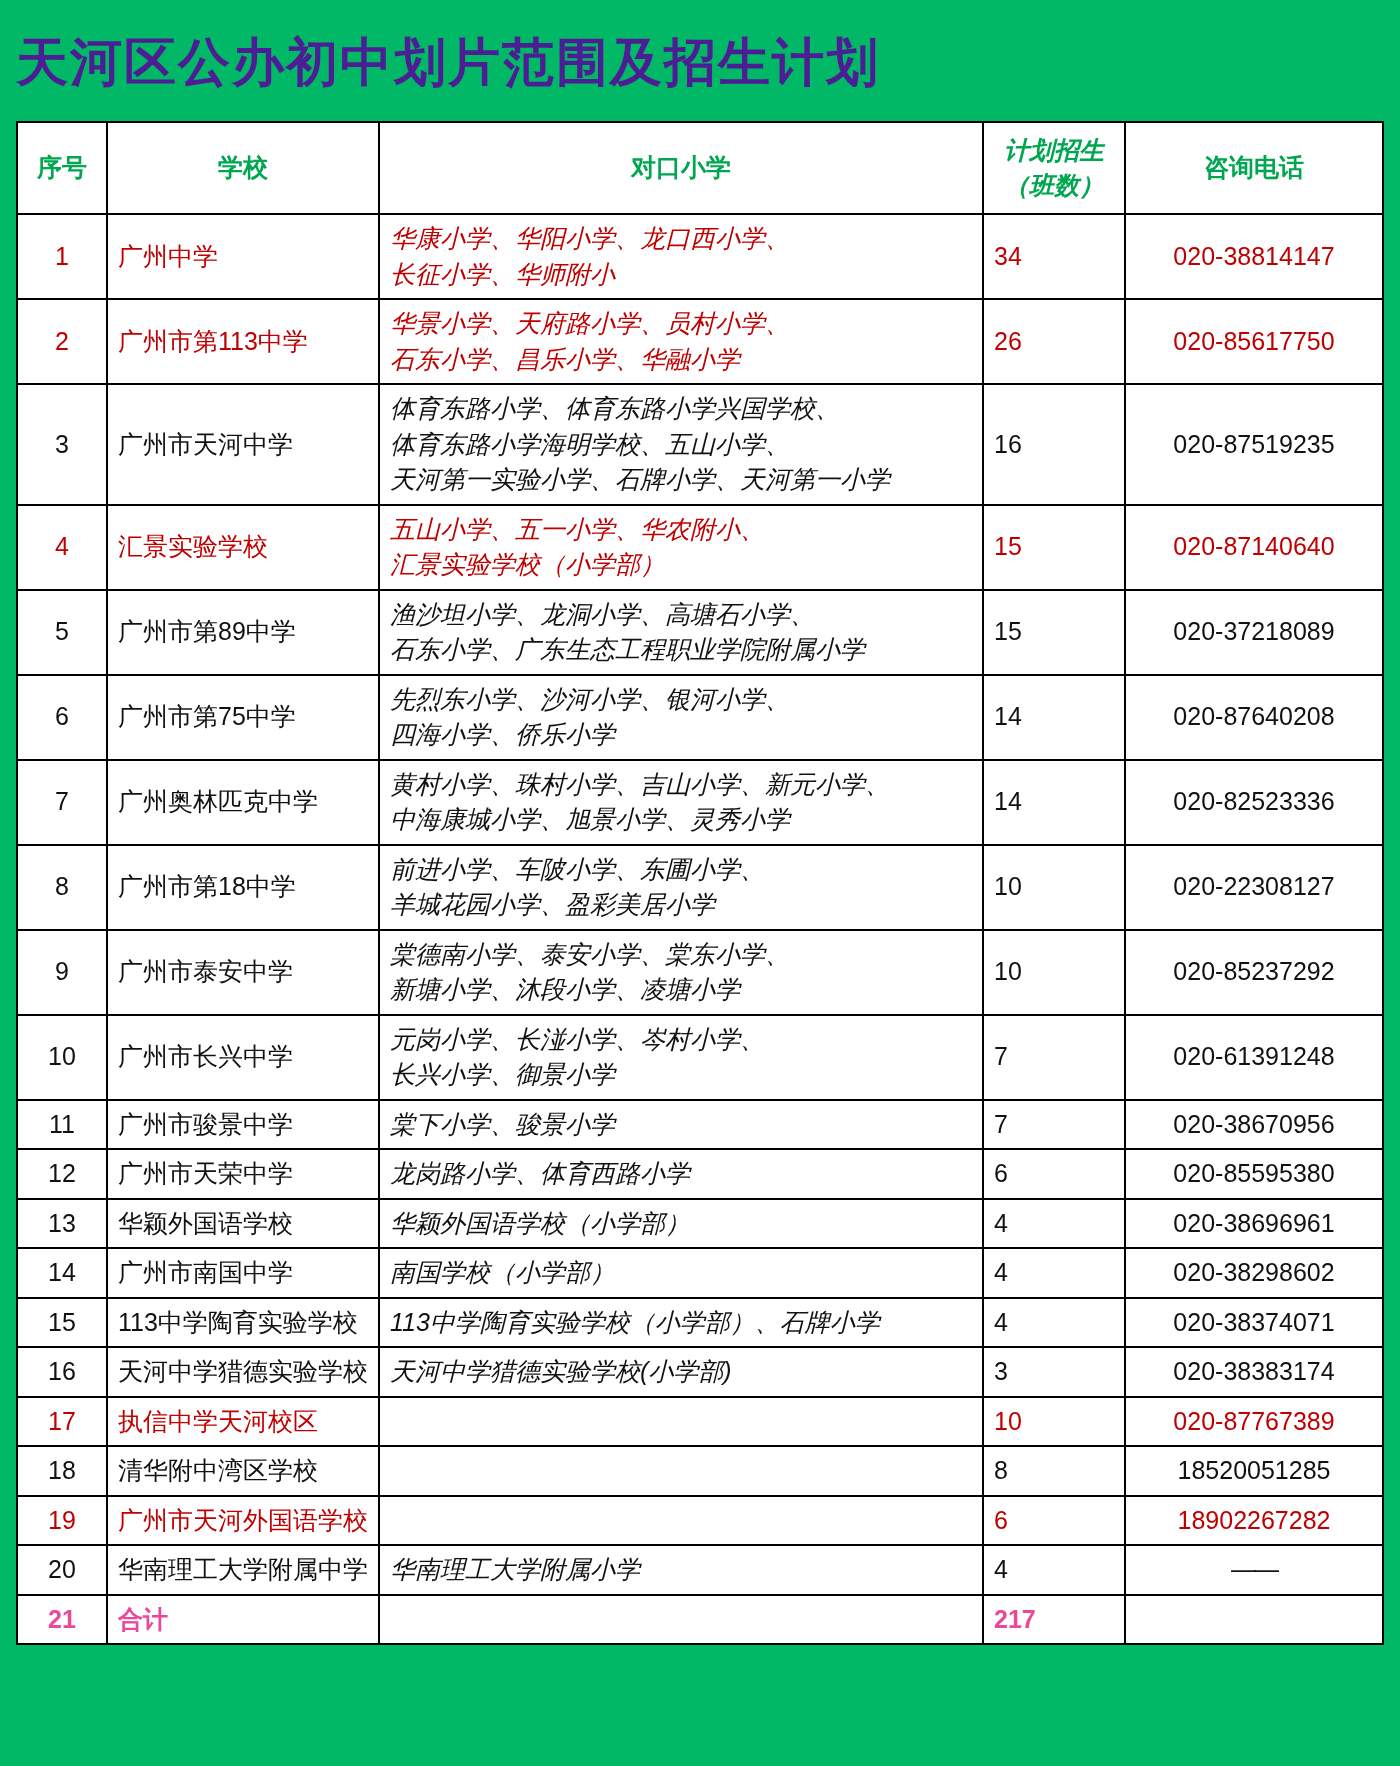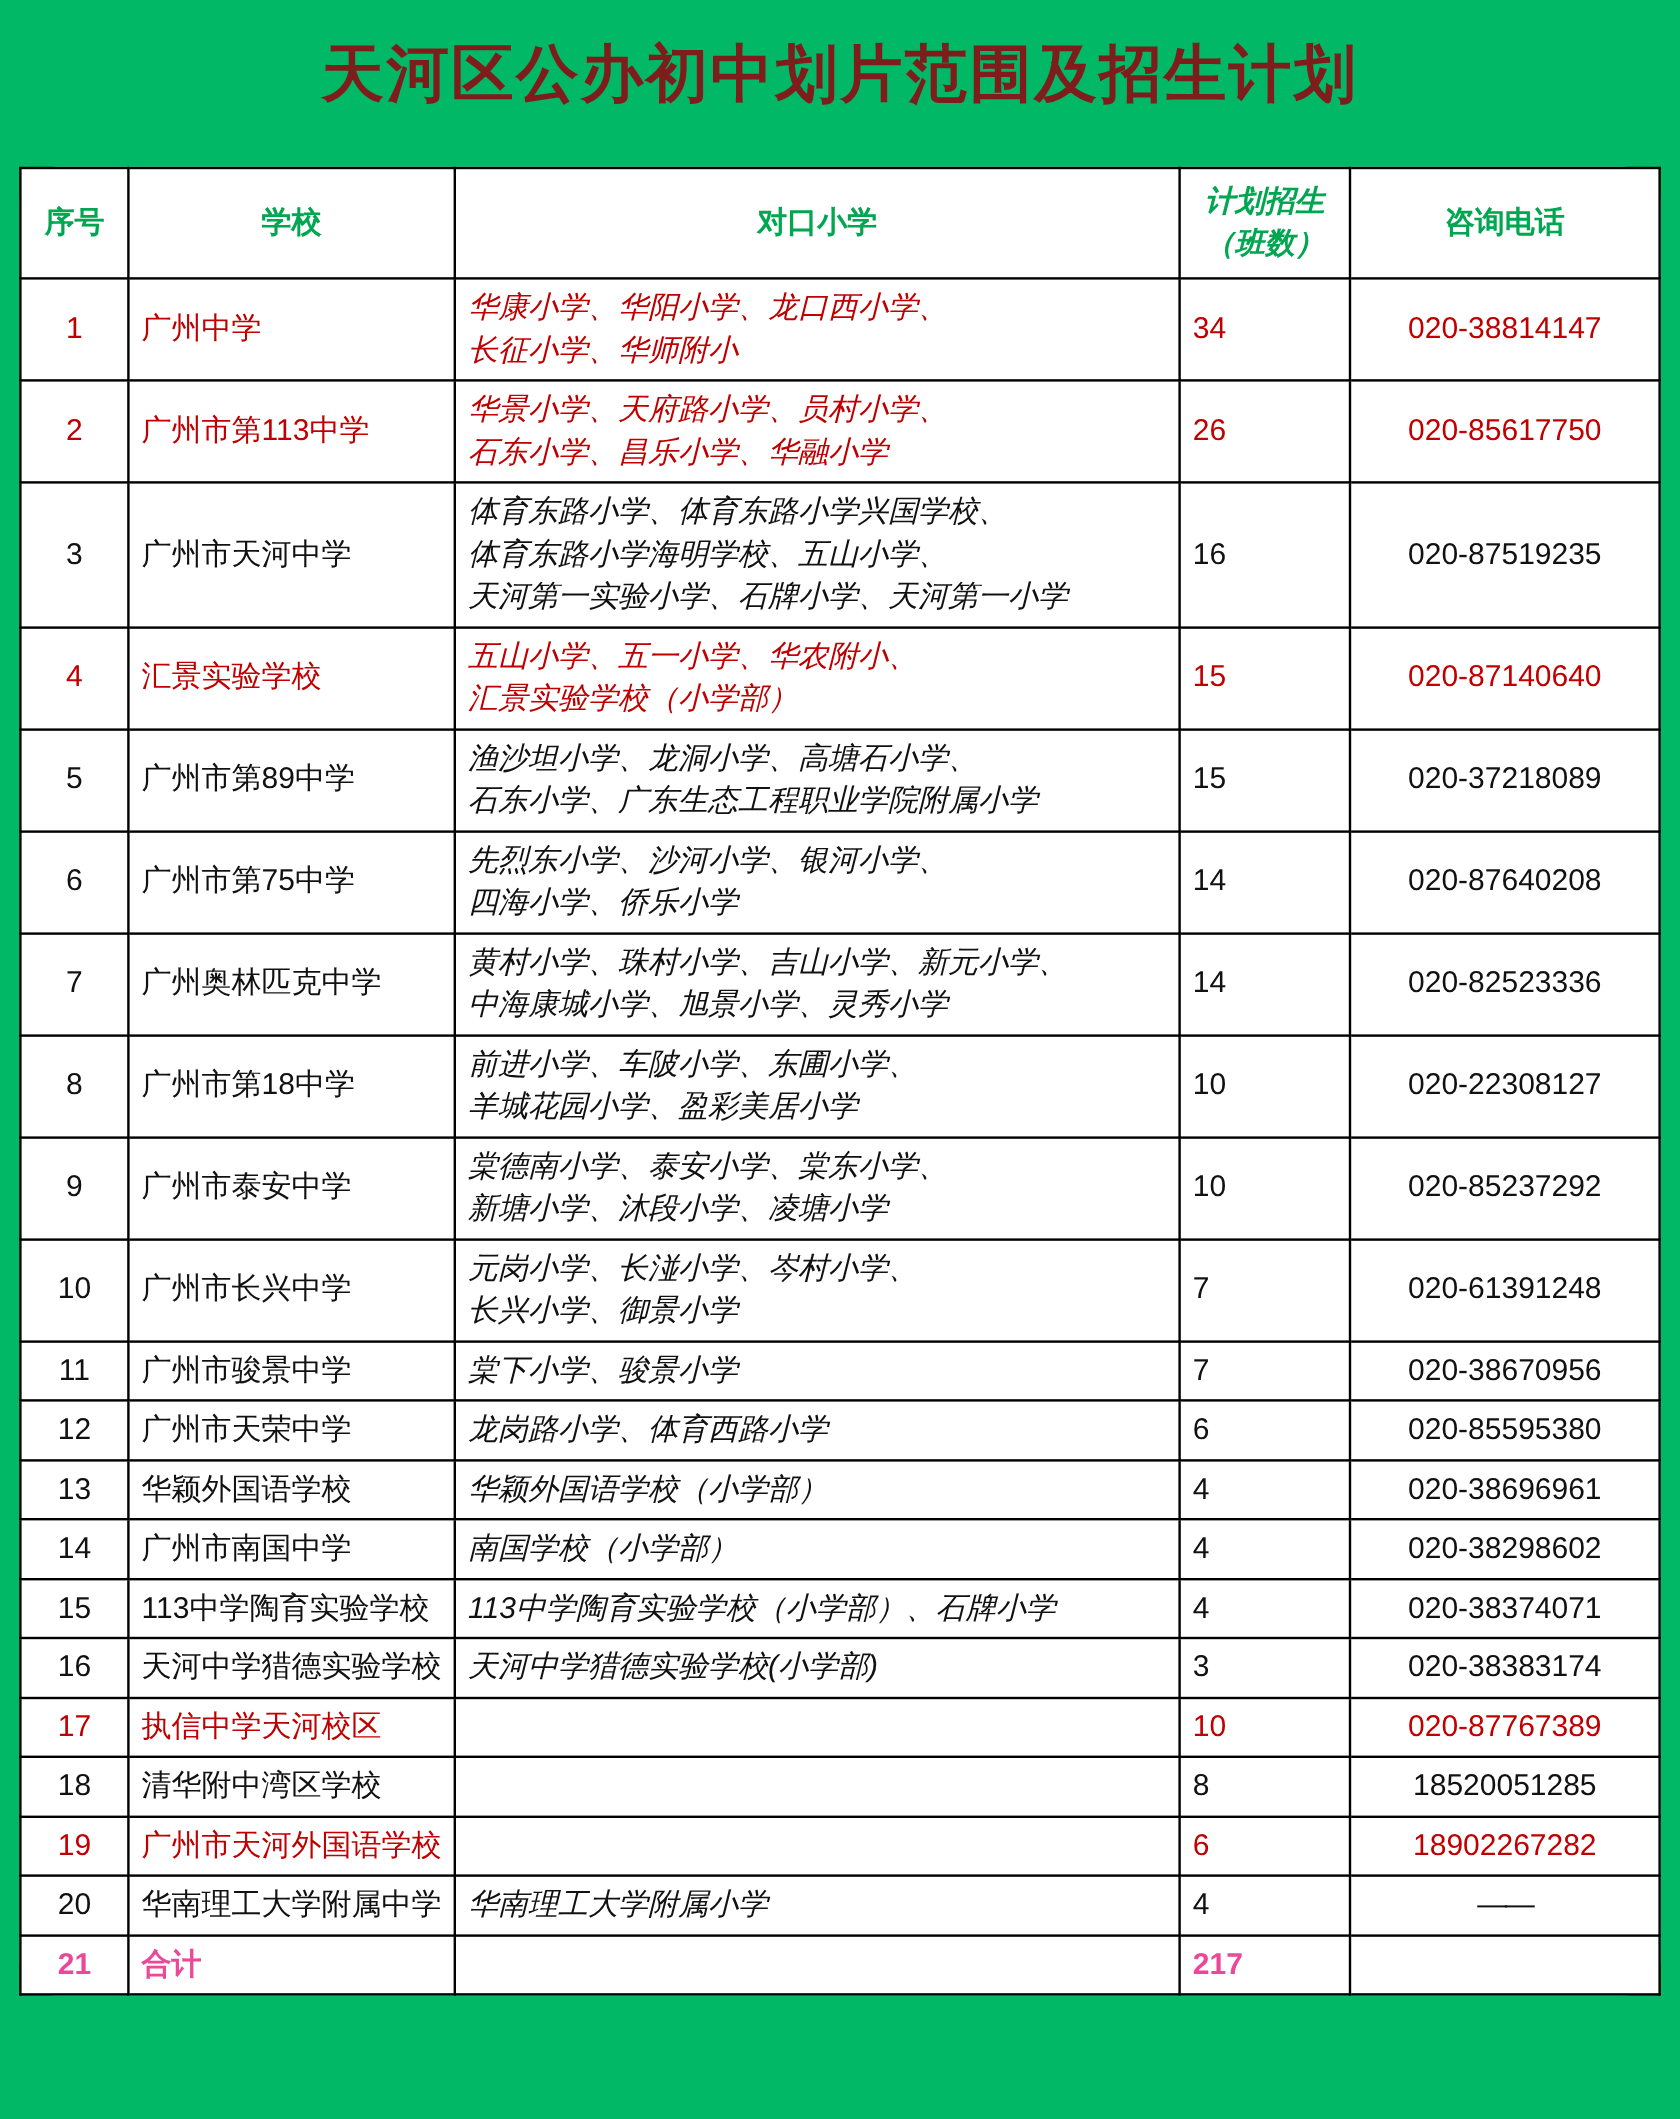--- a/index.html
+++ b/index.html
@@ -9,36 +9,35 @@
     font-family:"Liberation Sans","DejaVu Sans",sans-serif;
   }
   .page{
     width:1400px;
     min-height:1766px;
     box-sizing:border-box;
     background:#00b865;
     padding:0 16px 16px 16px;
   }
   .title{
-    text-align:center;
-    color:#7f1d1d;
+    text-align:left;
+    color:#4c1d95;
     font-size:52px;
     font-weight:bold;
     letter-spacing:2px;
-    padding:34px 0 48px 0;
+    padding:34px 0 30px 0;
     line-height:1.1;
     white-space:nowrap;
   }
   table.grid{
     border-collapse:collapse;
     width:1368px;
     table-layout:fixed;
     background:#ffffff;
     margin:0 auto;
-    border-radius:30px;
   }
   table.grid td, table.grid th{
     border:2px solid #000000;
     padding:6px 10px;
     font-size:25px;
     line-height:1.42;
     vertical-align:middle;
     background:#ffffff;
     box-sizing:border-box;
     word-break:break-all;

